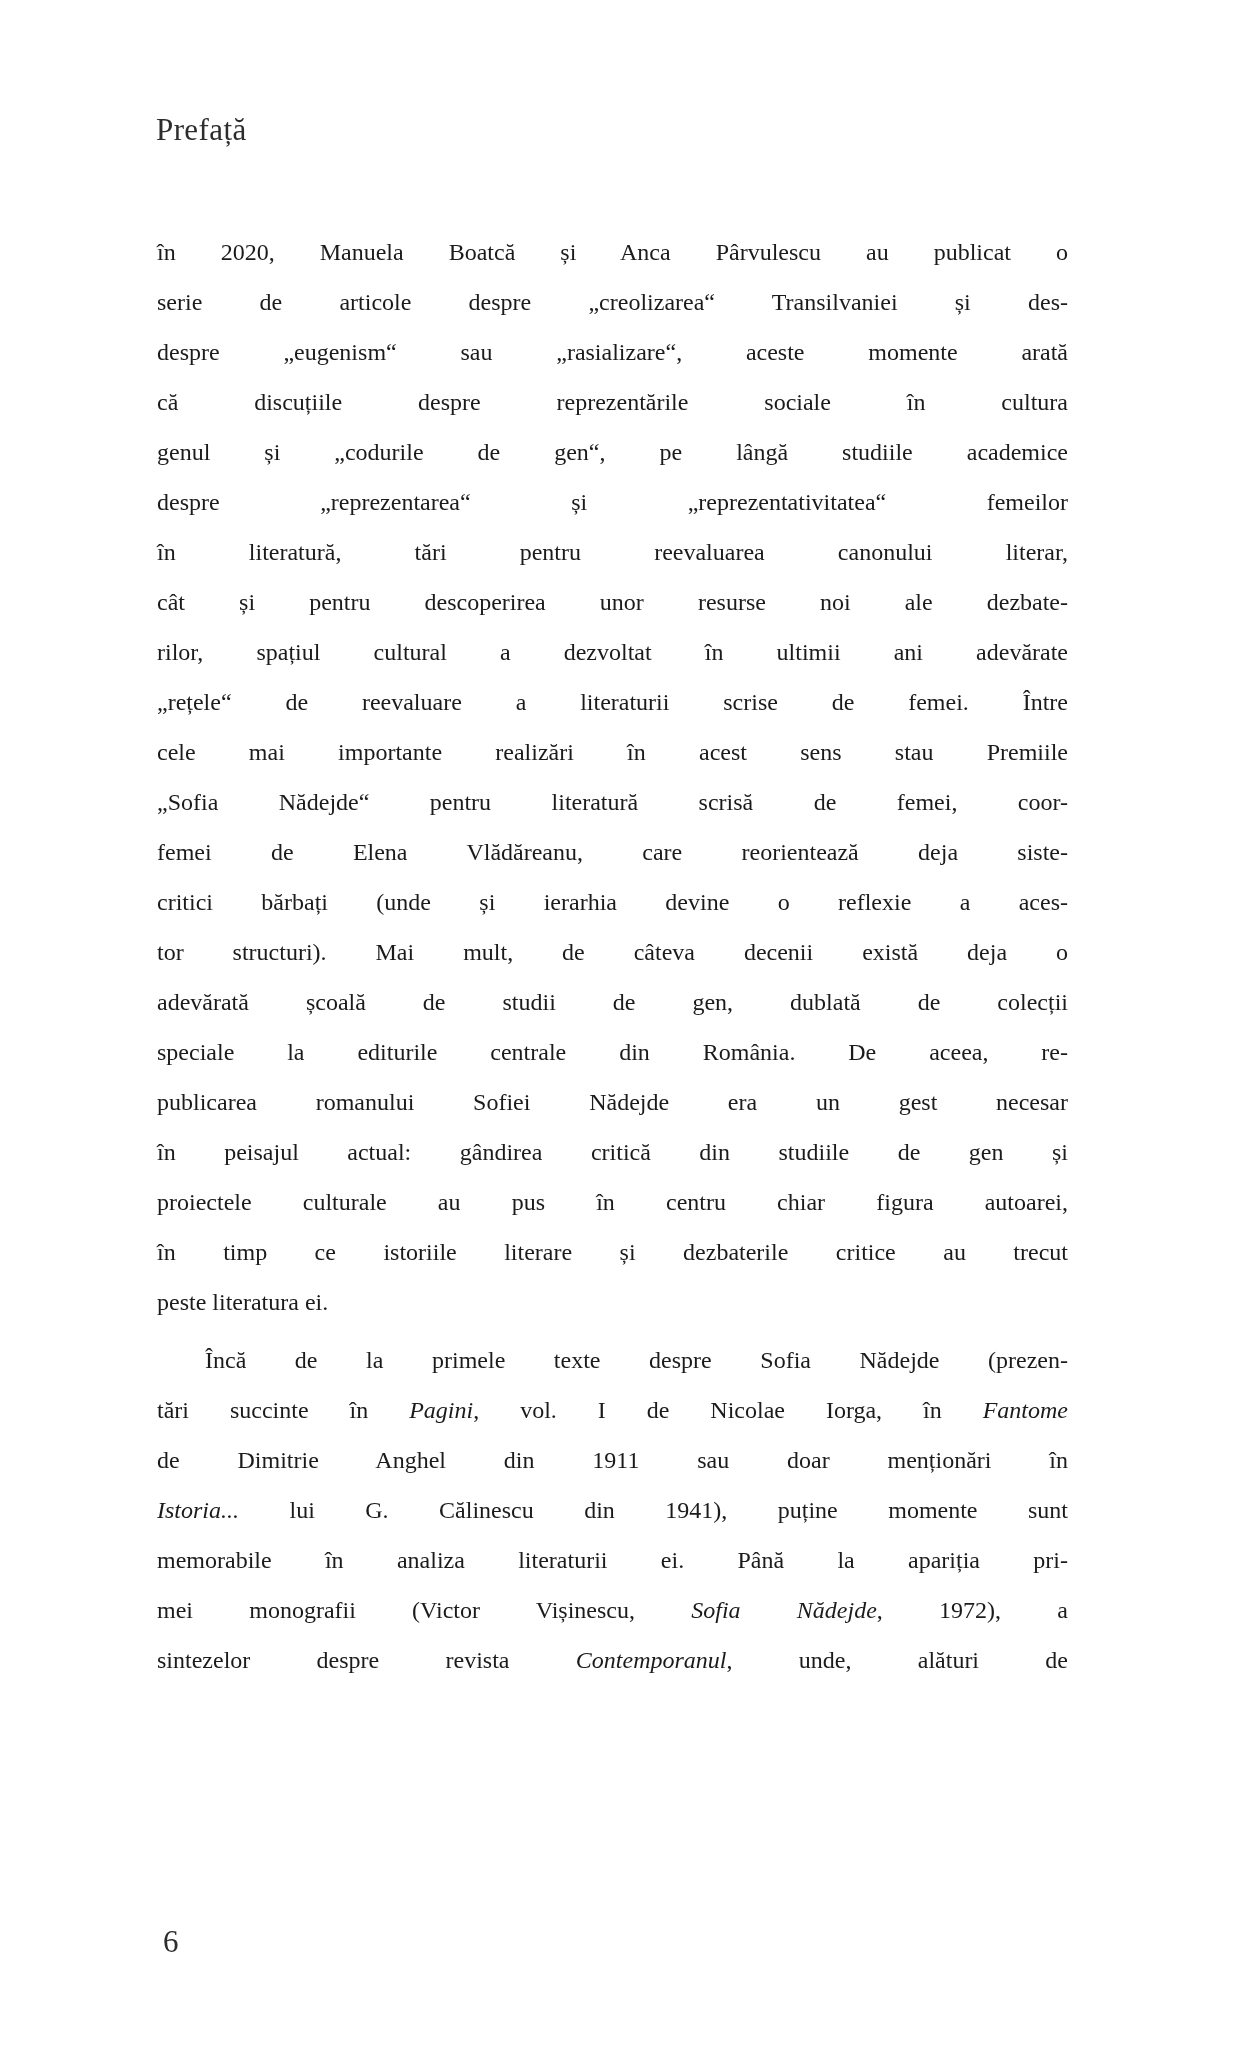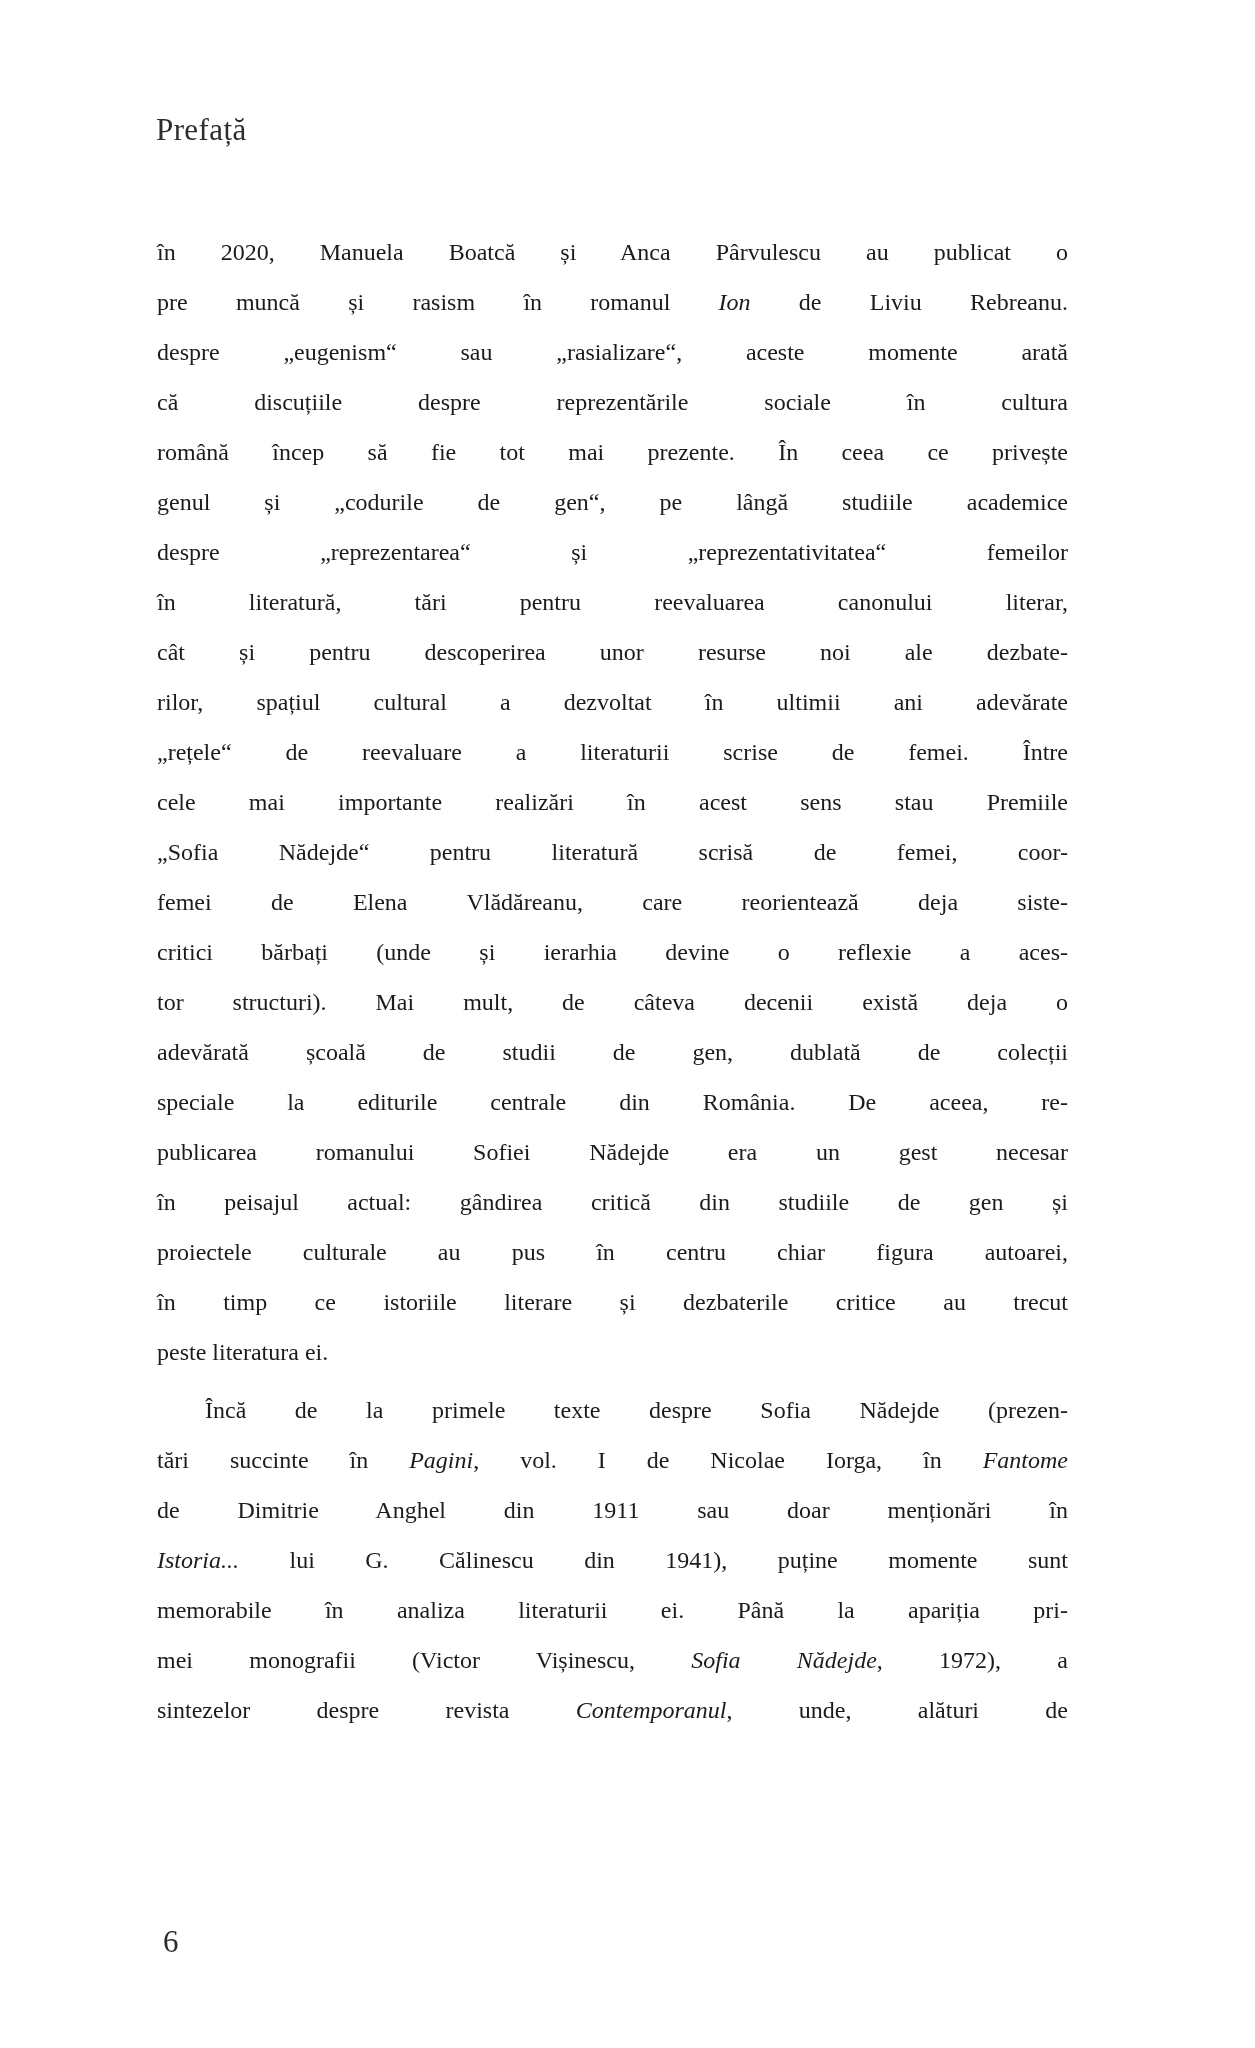--- a/index.html
+++ b/index.html
@@ -58,24 +58,23 @@
   }
 </style>
 </head>
 <body>
 
 <div class="page">
   <div class="running-header">Prefață</div>
 
   <div class="text-block" id="text-block">
       <div class="line"><span>în 2020, Manuela Boatcă și Anca Pârvulescu au publicat o</span></div>
-      <div class="line"><span>pre muncă și rasism în romanul </span><span class="it">Ion</span><span> de Liviu Rebreanu.</span></div>
+      <div class="line"><span>serie de articole despre „creolizarea“ Transilvaniei și des-</span></div>
       <div class="line"><span>despre „eugenism“ sau „rasializare“, aceste momente arată</span></div>
       <div class="line"><span>că discuțiile despre reprezentările sociale în cultura</span></div>
-      <div class="line"><span>română încep să fie tot mai prezente. În ceea ce privește</span></div>
       <div class="line"><span>genul și „codurile de gen“, pe lângă studiile academice</span></div>
       <div class="line"><span>despre „reprezentarea“ și „reprezentativitatea“ femeilor</span></div>
       <div class="line"><span>în literatură, tări pentru reevaluarea canonului literar,</span></div>
       <div class="line"><span>cât și pentru descoperirea unor resurse noi ale dezbate-</span></div>
       <div class="line"><span>rilor, spațiul cultural a dezvoltat în ultimii ani adevărate</span></div>
       <div class="line"><span>„rețele“ de reevaluare a literaturii scrise de femei. Între</span></div>
       <div class="line"><span>cele mai importante realizări în acest sens stau Premiile</span></div>
       <div class="line"><span>„Sofia Nădejde“ pentru literatură scrisă de femei, coor-</span></div>
       <div class="line"><span>femei de Elena Vlădăreanu, care reorientează deja siste-</span></div>
       <div class="line"><span>critici bărbați (unde și ierarhia devine o reflexie a aces-</span></div>

